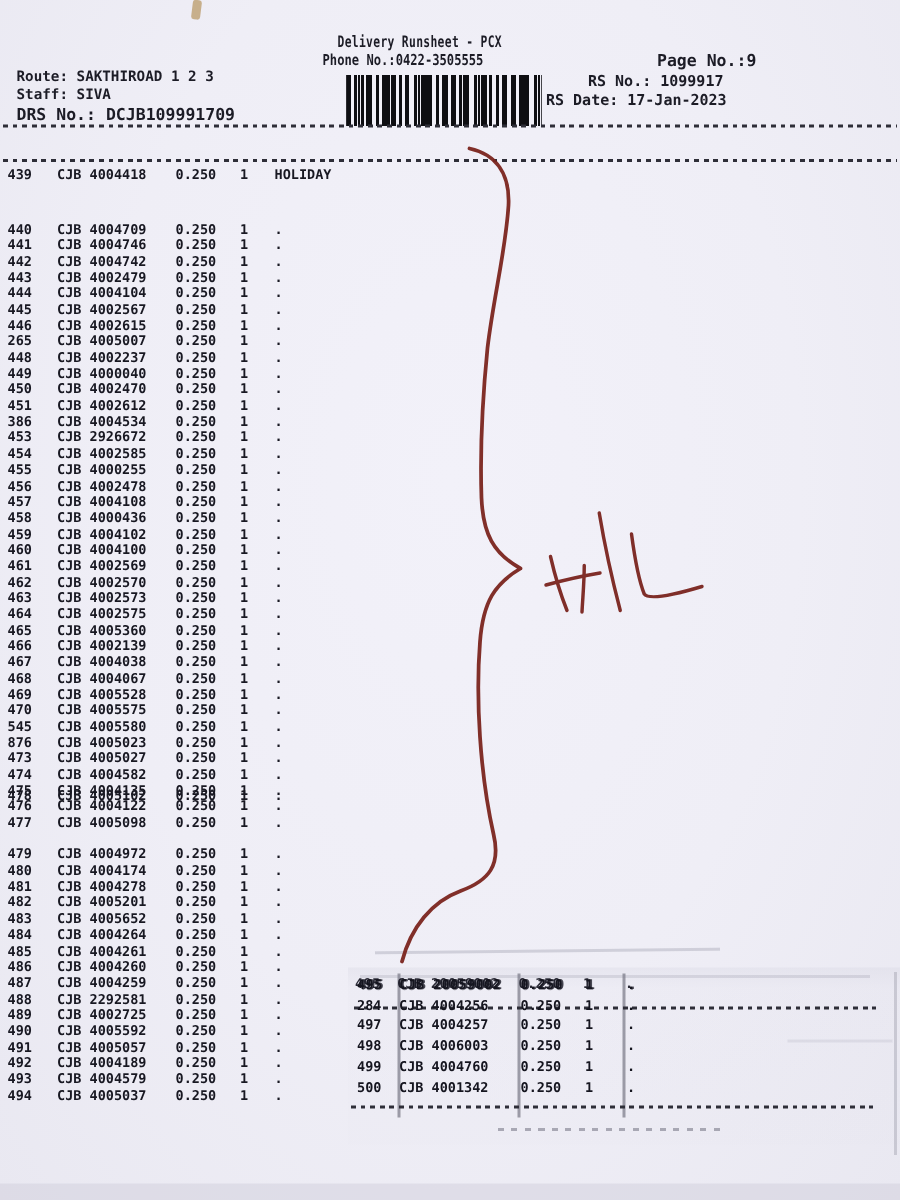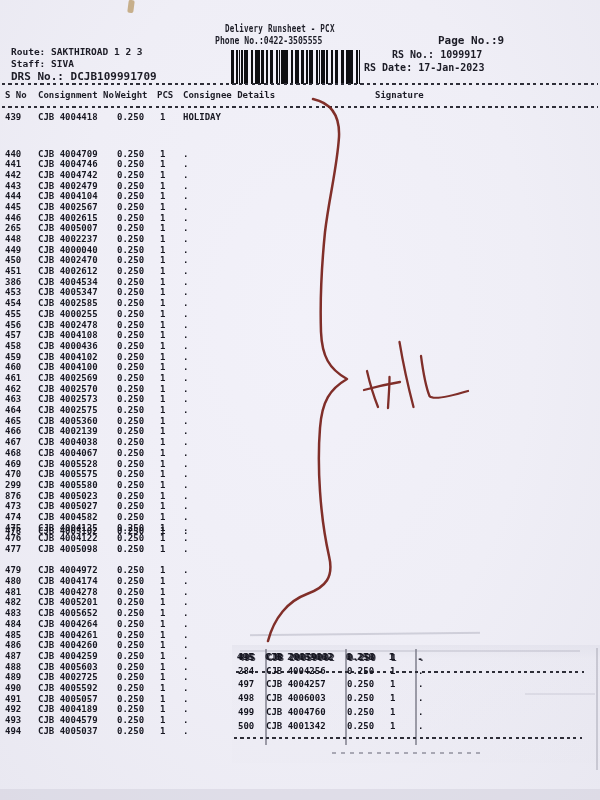--- a/index.html
+++ b/index.html
@@ -61,28 +61,20 @@
   <div class="abs t-route">Route: SAKTHIROAD 1 2 3</div>
   <div class="abs t-staff">Staff: SIVA</div>
   <div class="abs t-drs">DRS No.: DCJB109991709</div>
   <div class="abs t-rsno">RS No.: 1099917</div>
   <div class="abs t-rsdate">RS Date: 17-Jan-2023</div>
   <div class="barcode"></div>
 
   <div class="dashes" style="top:83px;left:2px;width:596px;"></div>
   <div class="dashes" style="top:106px;left:2px;width:596px;"></div>
 
-  <div class="colhead">
-    <span style="left:5px">S No</span>
-    <span style="left:38px">Consignment No</span>
-    <span style="left:115px">Weight</span>
-    <span style="left:157px">PCS</span>
-    <span style="left:183px">Consignee Details</span>
-    <span style="left:375px">Signature</span>
-  </div>
 
   <div id="main-rows">
       <div class="trow" style="top: 112px;">
         <span style="left: 5px;">439</span>
         <span style="left: 38px;">CJB 4004418</span>
         <span style="left: 117px;">0.250</span>
         <span style="left: 160px;">1</span>
         <span style="left: 183px;">HOLIDAY</span>
       </div>
       <div class="trow" style="top: 148.5px;">
@@ -171,21 +163,21 @@
       </div>
       <div class="trow" style="top: 276.78px;">
         <span style="left: 5px;">386</span>
         <span style="left: 38px;">CJB 4004534</span>
         <span style="left: 117px;">0.250</span>
         <span style="left: 160px;">1</span>
         <span style="left: 183px;">.</span>
       </div>
       <div class="trow" style="top: 287.47px;">
         <span style="left: 5px;">453</span>
-        <span style="left: 38px;">CJB 4005347</span>
+        <span style="left: 38px;">CJB 2926672</span>
         <span style="left: 117px;">0.250</span>
         <span style="left: 160px;">1</span>
         <span style="left: 183px;">.</span>
       </div>
       <div class="trow" style="top: 298.16px;">
         <span style="left: 5px;">454</span>
         <span style="left: 38px;">CJB 4002585</span>
         <span style="left: 117px;">0.250</span>
         <span style="left: 160px;">1</span>
         <span style="left: 183px;">.</span>
@@ -296,21 +288,21 @@
         <span style="left: 183px;">.</span>
       </div>
       <div class="trow" style="top: 469.2px;">
         <span style="left: 5px;">470</span>
         <span style="left: 38px;">CJB 4005575</span>
         <span style="left: 117px;">0.250</span>
         <span style="left: 160px;">1</span>
         <span style="left: 183px;">.</span>
       </div>
       <div class="trow" style="top: 479.89px;">
-        <span style="left: 5px;">299</span>
+        <span style="left: 5px;">545</span>
         <span style="left: 38px;">CJB 4005580</span>
         <span style="left: 117px;">0.250</span>
         <span style="left: 160px;">1</span>
         <span style="left: 183px;">.</span>
       </div>
       <div class="trow" style="top: 490.58px;">
         <span style="left: 5px;">876</span>
         <span style="left: 38px;">CJB 4005023</span>
         <span style="left: 117px;">0.250</span>
         <span style="left: 160px;">1</span>
@@ -416,21 +408,21 @@
       </div>
       <div class="trow" style="top: 650.93px;">
         <span style="left: 5px;">487</span>
         <span style="left: 38px;">CJB 4004259</span>
         <span style="left: 117px;">0.250</span>
         <span style="left: 160px;">1</span>
         <span style="left: 183px;">.</span>
       </div>
       <div class="trow" style="top: 661.62px;">
         <span style="left: 5px;">488</span>
-        <span style="left: 38px;">CJB 4005603</span>
+        <span style="left: 38px;">CJB 2292581</span>
         <span style="left: 117px;">0.250</span>
         <span style="left: 160px;">1</span>
         <span style="left: 183px;">.</span>
       </div>
       <div class="trow" style="top: 672.31px;">
         <span style="left: 5px;">489</span>
         <span style="left: 38px;">CJB 4002725</span>
         <span style="left: 117px;">0.250</span>
         <span style="left: 160px;">1</span>
         <span style="left: 183px;">.</span>

